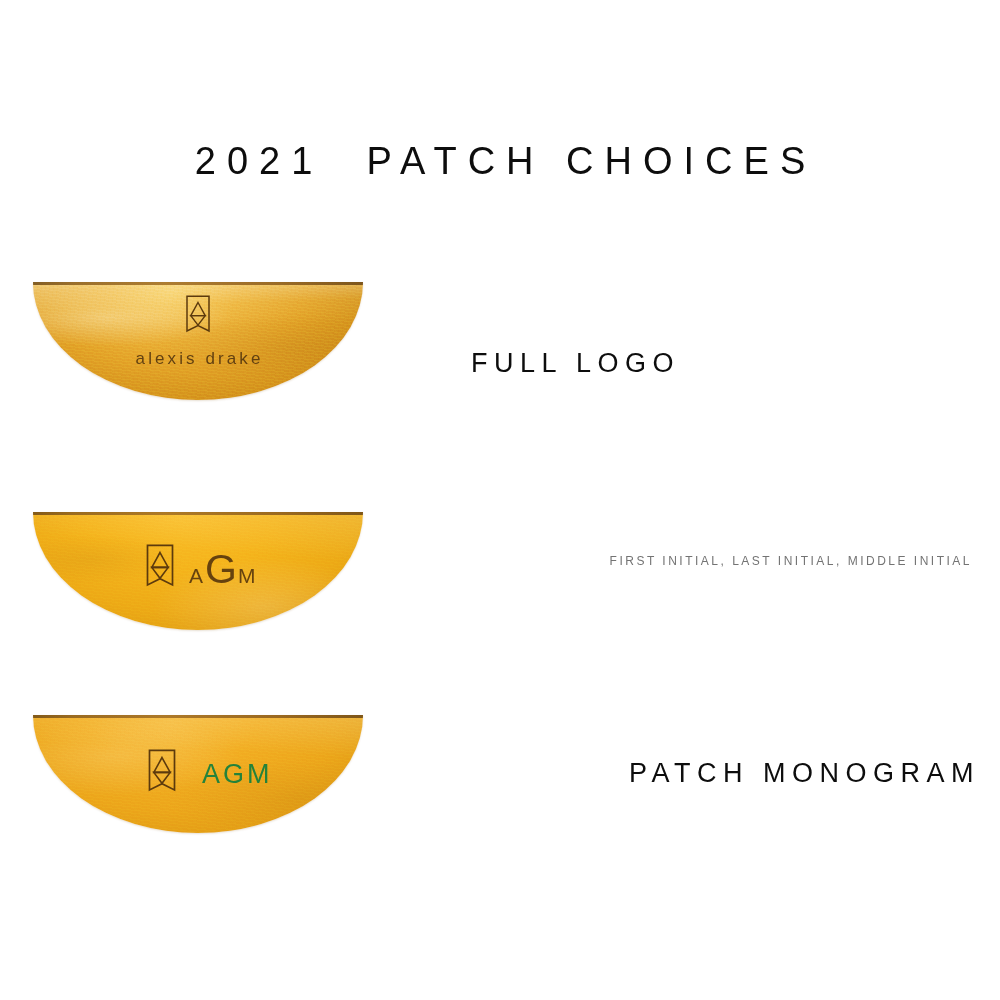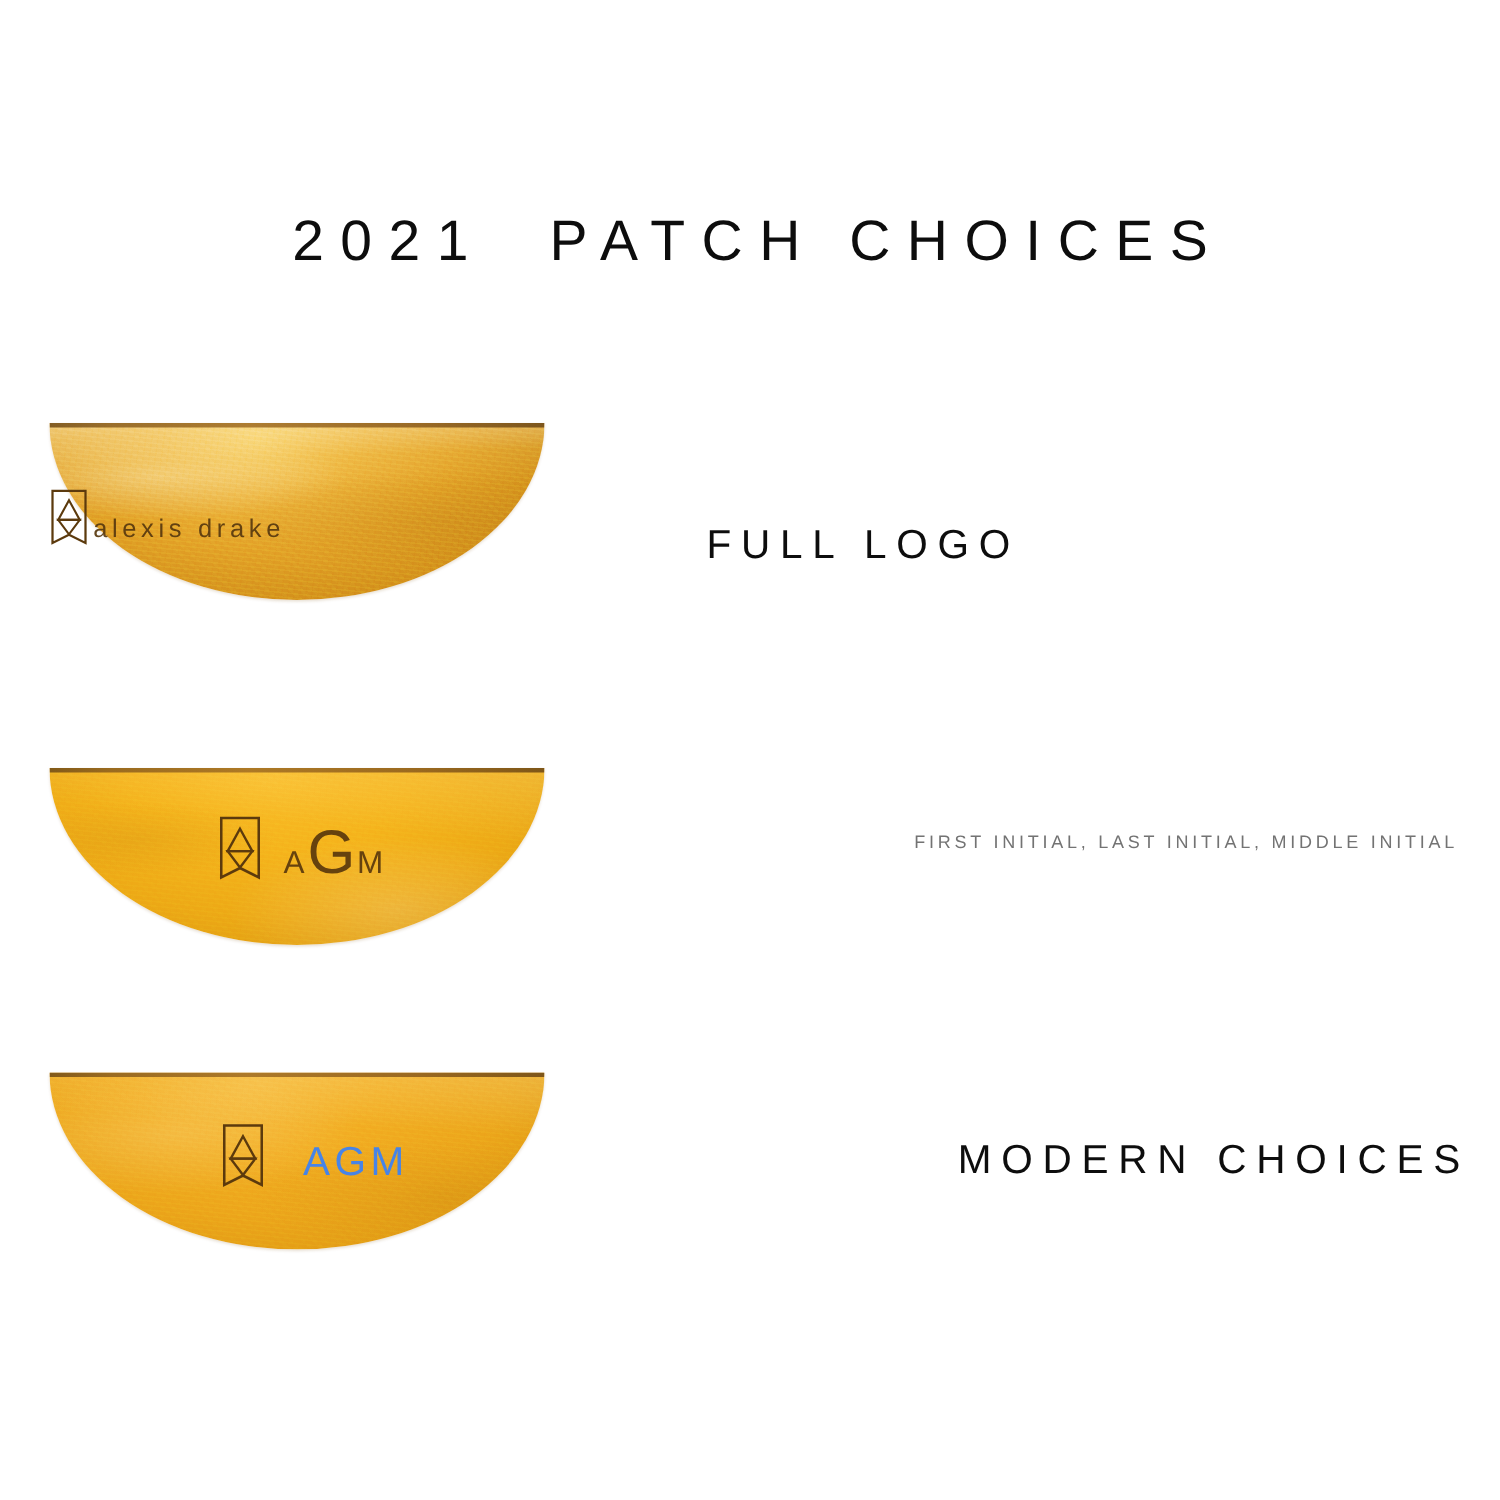--- a/index.html
+++ b/index.html
@@ -132,21 +132,21 @@
     z-index: 4;
     display: flex;
     align-items: center;
     color: #5d3c10;
   }
   .stamp-logo svg { display: block; }
 
   
   #stamp-1 {
     left: 0; top: 0; width: 330px; height: 118px;
-    flex-direction: row;
+    flex-direction: column;
     justify-content: flex-start;
     padding-top: 13px;
     box-sizing: border-box;
   }
   .wordmark {
     margin-top: 10px;
     font-size: 17px;
     letter-spacing: 3.1px;
     text-indent: 3.1px;
     font-weight: 400;
@@ -180,21 +180,21 @@
   
   #stamp-3 {
     left: 114px; top: 34px;
     align-items: center;
     gap: 22px;
   }
   .mono-modern {
     font-size: 27px;
     letter-spacing: 3px;
     text-indent: 3px;
-    color: #3b82f6;
+    color: #15803d;
     opacity: .93;
   }
 
   
   .caption-block {
     position: absolute;
     text-align: right;
   }
   .caption-title {
     font-size: 27px;
@@ -300,15 +300,15 @@
           <path d="M2 1.2 H24 V36 L13 30.5 L2 36 Z" stroke="#5c3a0d" stroke-width="1.5" fill="none" stroke-linejoin="miter"></path>
           <path d="M13 7.5 L20.2 20.6 H5.8 Z" stroke="#5c3a0d" stroke-width="1.4" fill="none" stroke-linejoin="miter"></path>
           <path d="M5.8 20.6 H20.2 L13 30.2 Z" stroke="#5c3a0d" stroke-width="1.4" fill="none" stroke-linejoin="miter"></path>
         </svg>
       </span>
       <span class="mono-modern">AGM</span>
     </div>
   </div>
 
   <div class="caption-block" id="caption-3">
-    <div class="caption-title">MODERN CHOICES</div>
+    <div class="caption-title">PATCH MONOGRAM</div>
   </div>
 </div>
 
 </body></html>

